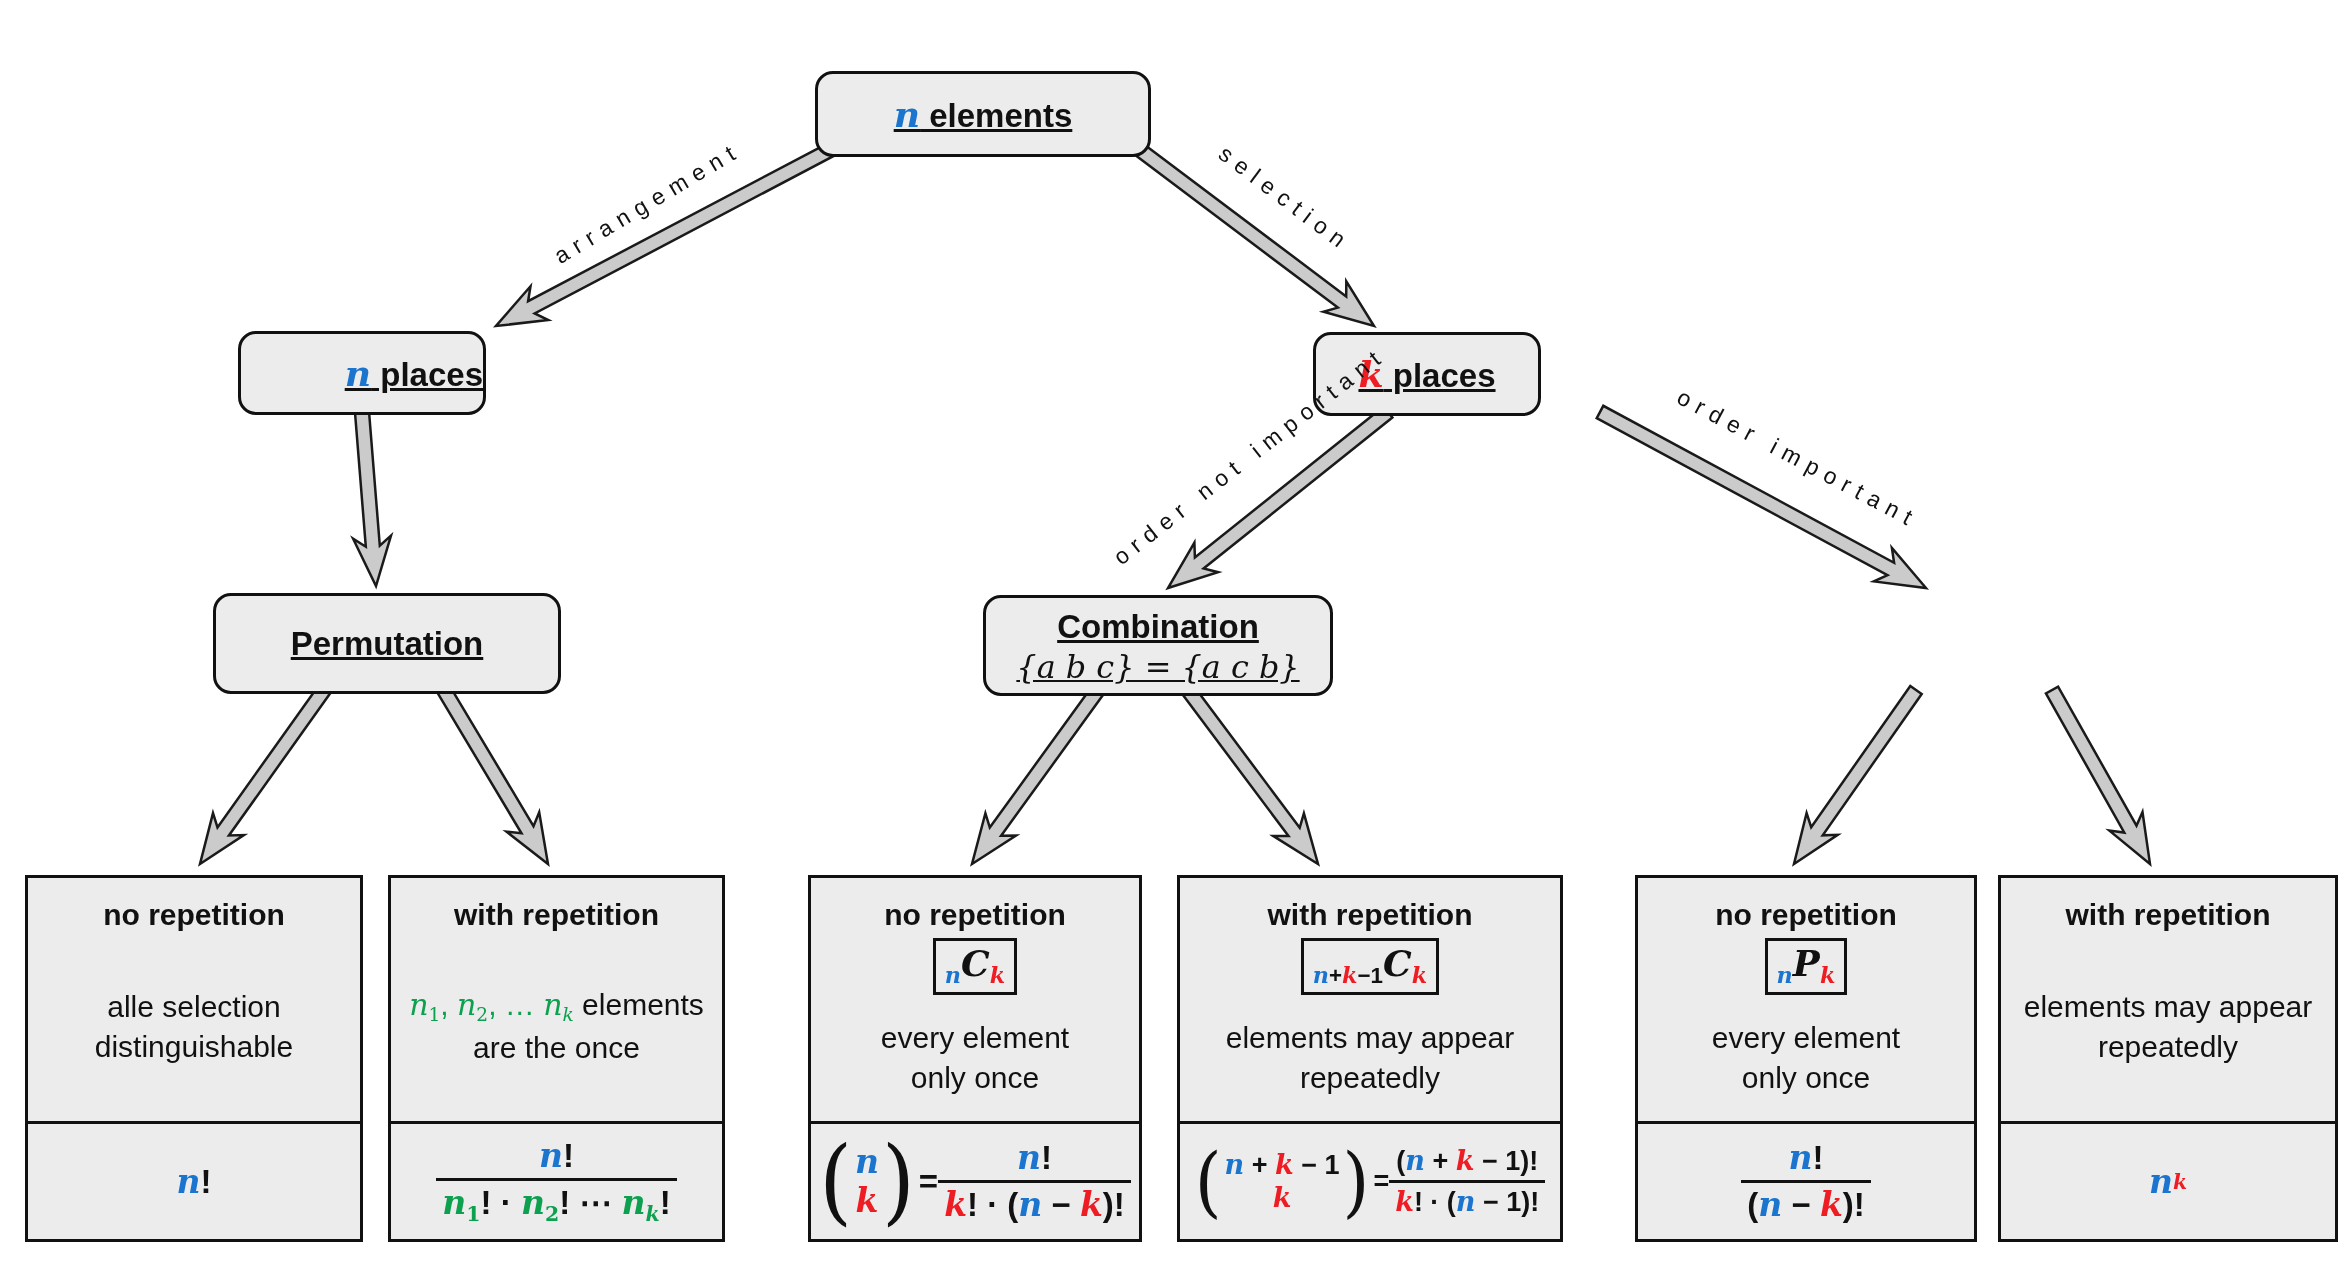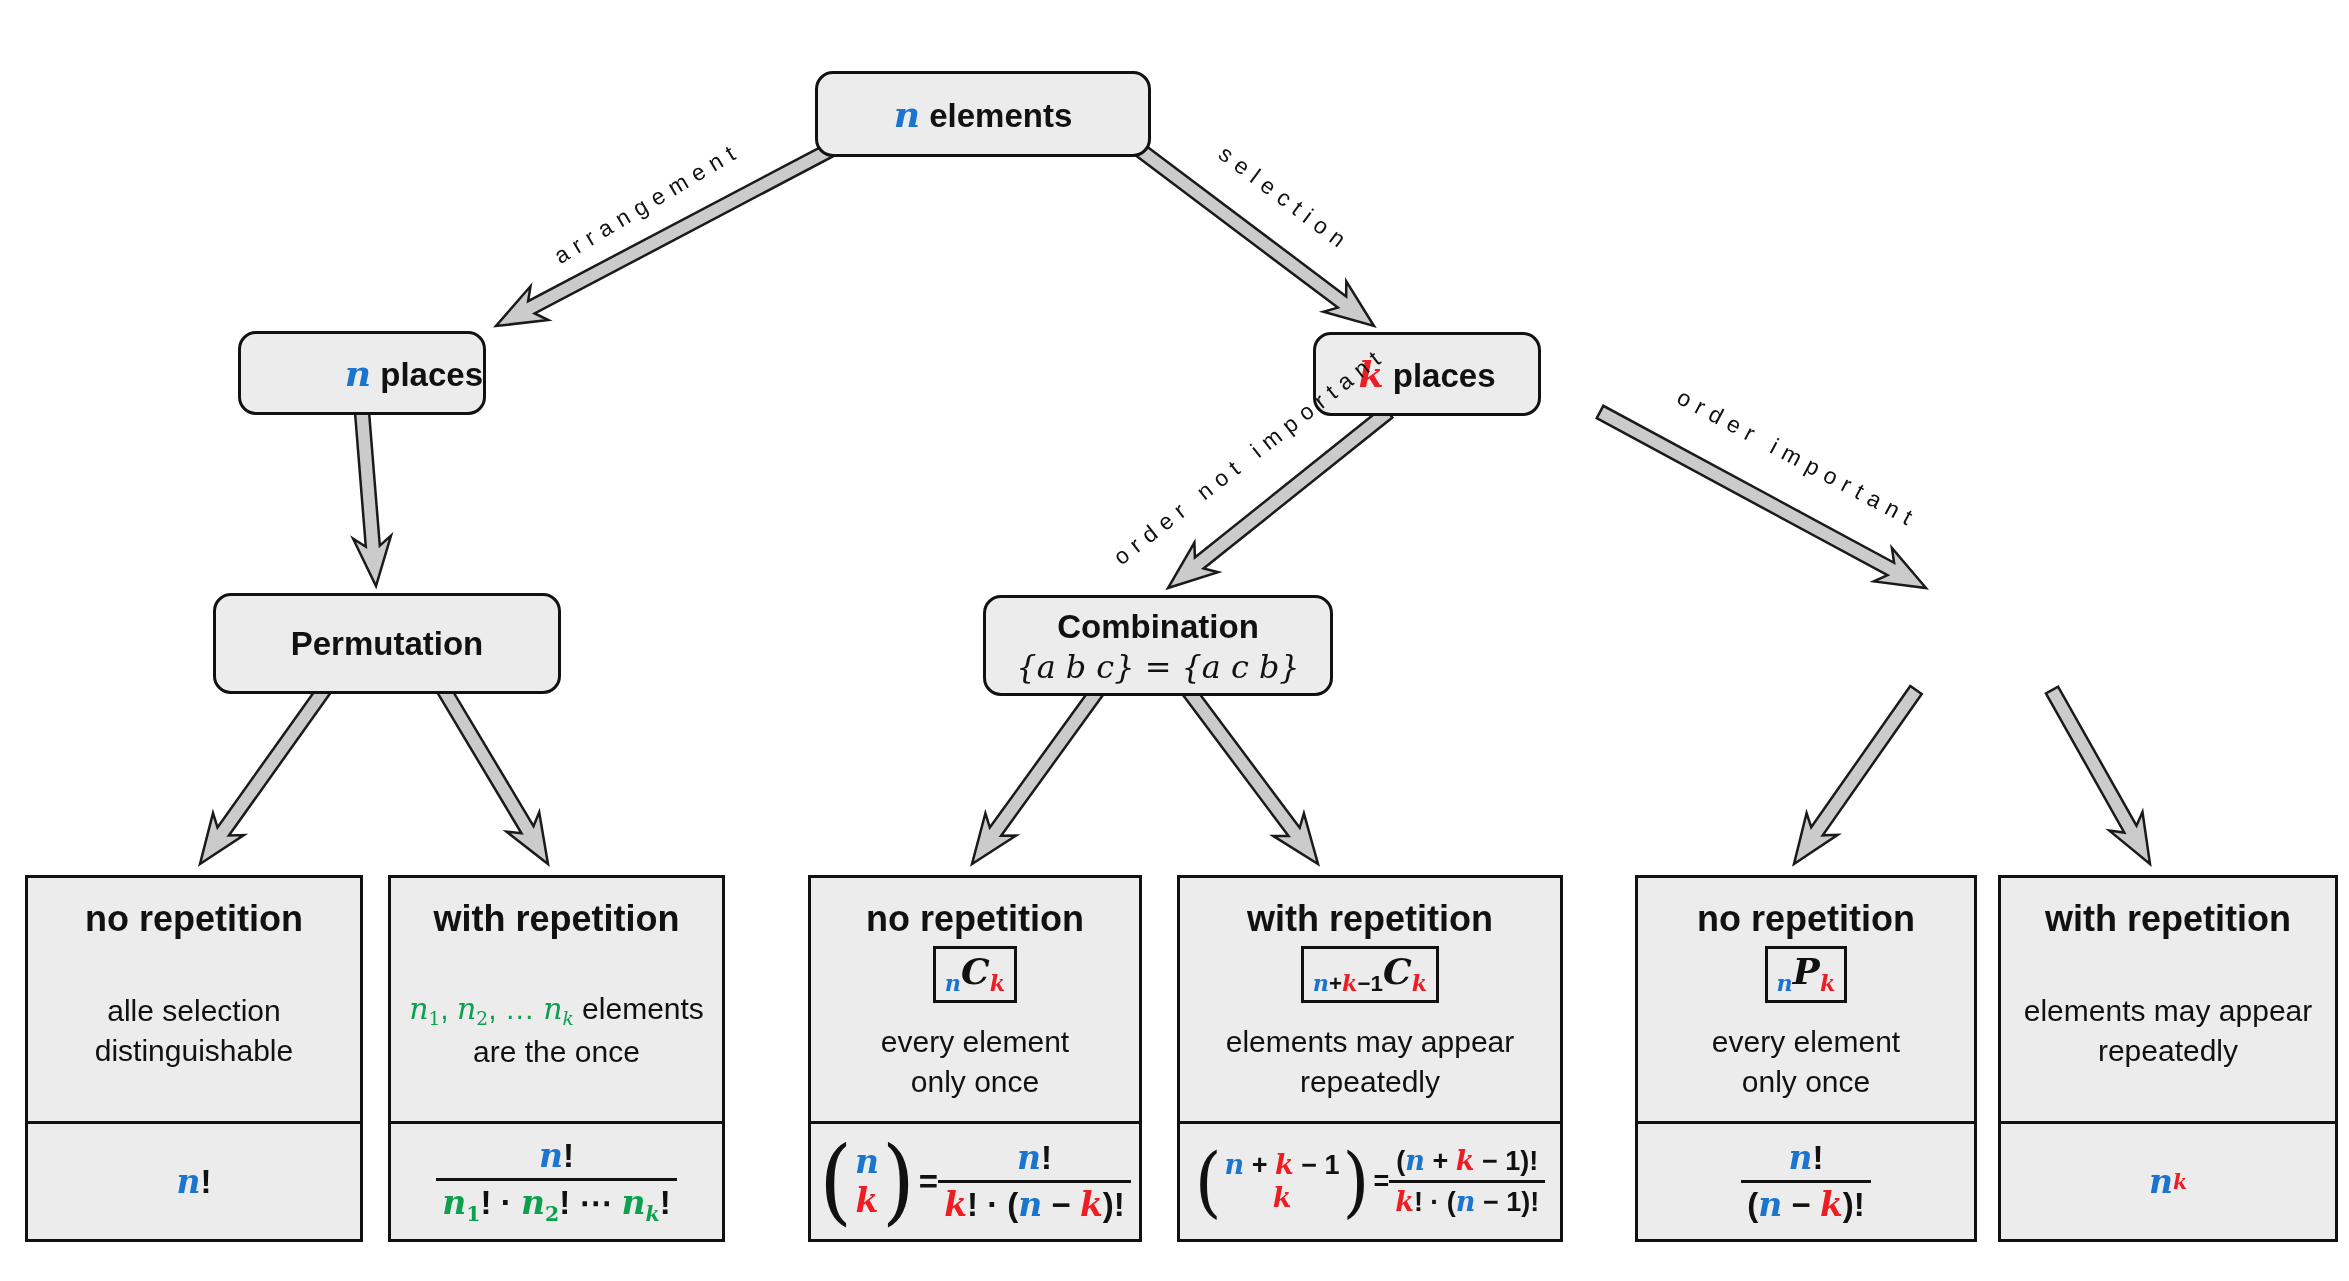--- a/index.html
+++ b/index.html
@@ -1,40 +1,40 @@
 <!DOCTYPE html>
 <html><head>
 <meta charset="utf-8">
 <style>
   html,body{margin:0;padding:0;background:#fff;}
   .stage{position:relative;width:2349px;height:1281px;background:#fff;overflow:hidden;
          font-family:"Liberation Sans",sans-serif;color:#111;}
   #arrow-layer{position:absolute;left:0;top:0;z-index:1;}
   
   .node{position:absolute;z-index:2;background:#ececec;border:3px solid #111;border-radius:18px;
-        display:flex;align-items:center;justify-content:center;font-weight:bold;font-size:33px;}
+        display:flex;align-items:center;justify-content:center;font-weight:bold;font-size:33px;text-decoration:underline;}
   .node-two{flex-direction:column;justify-content:center;gap:2px;padding-top:2px;}
   .node-sub{font-weight:normal;font-size:29px;}
   #node-root{left:815px;top:71px;width:330px;height:80px;}
   #node-nplaces{left:238px;top:331px;width:242px;height:78px;justify-content:flex-end;}
   #node-kplaces{left:1313px;top:332px;width:222px;height:78px;}
   #node-permutation{left:213px;top:593px;width:342px;height:95px;}
   #node-combination{left:983px;top:595px;width:344px;height:93px;}
   #node-variation{left:1818px;top:595px;width:340px;height:93px;}
   
   .edge-label{position:absolute;z-index:2;font-size:23px;letter-spacing:0.33em;white-space:nowrap;color:#111;}
   .el-arrangement{left:648px;top:203px;transform:translate(-50%,-50%) rotate(-31deg);}
   .el-selection{left:1285px;top:199px;transform:translate(-50%,-50%) rotate(37deg);}
   .el-order-not{left:1250px;top:456px;transform:translate(-50%,-50%) rotate(-38deg);}
   .el-order-imp{left:1798px;top:459px;transform:translate(-50%,-50%) rotate(28deg);}
   
   .leaf{position:absolute;z-index:2;top:875px;height:367px;background:#ececec;border:3px solid #111;
         box-sizing:border-box;display:flex;flex-direction:column;}
   .leaf-top{height:243px;display:flex;flex-direction:column;align-items:center;padding-top:20px;box-sizing:border-box;}
-  .leaf-title{font-weight:bold;font-size:36px;}
+  .leaf-title{font-weight:bold;font-size:30px;}
   .badge{display:inline-block;border:3px solid #111;padding:0 9px 2px 9px;margin-top:6px;
          font-size:36px;line-height:1.25;background:#ececec;}
   .leaf-body{flex:1;display:flex;flex-direction:column;justify-content:center;text-align:center;
              font-size:30px;line-height:1.33;}
   .leaf-formula{flex:1;border-top:3px solid #111;display:flex;align-items:center;justify-content:center;
                 font-size:33px;}
   #leaf-0{left:25px;width:338px;}
   #leaf-1{left:388px;width:337px;}
   #leaf-2{left:808px;width:334px;}
   #leaf-3{left:1177px;width:386px;}

